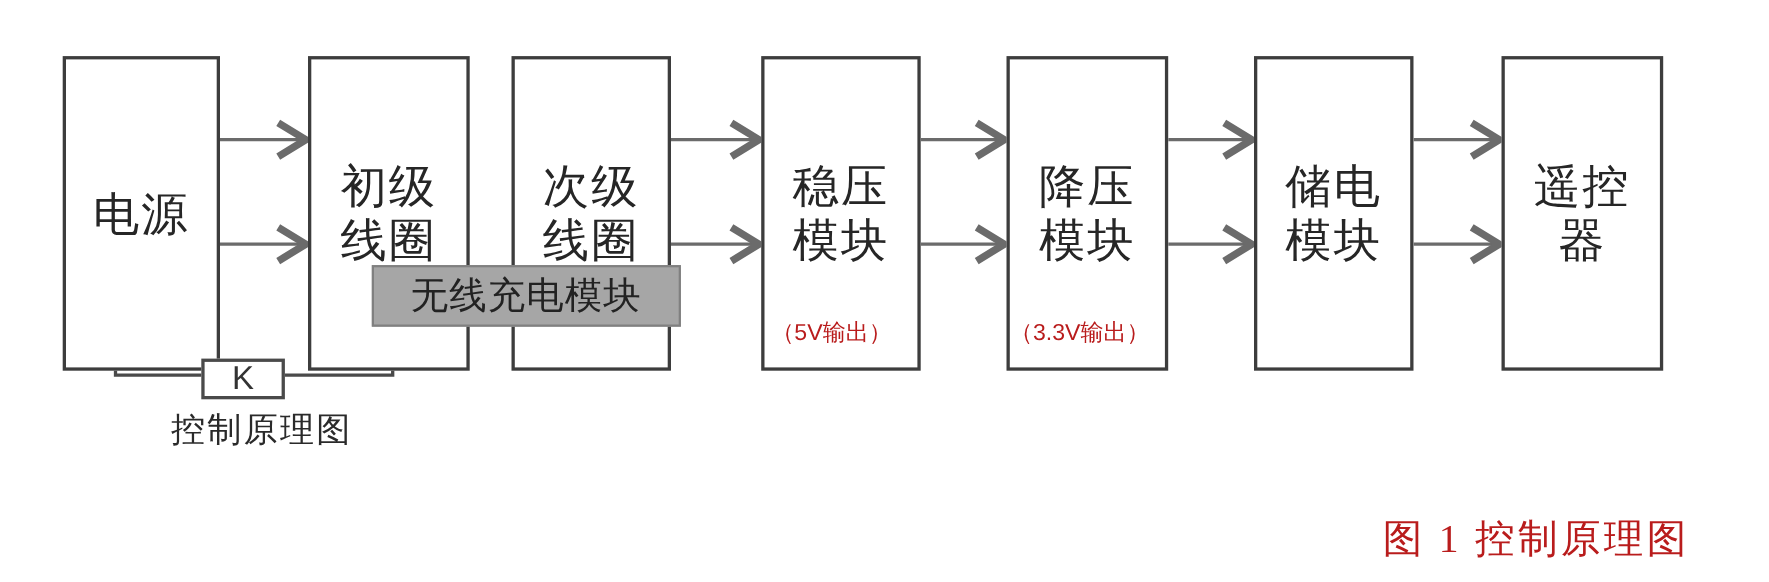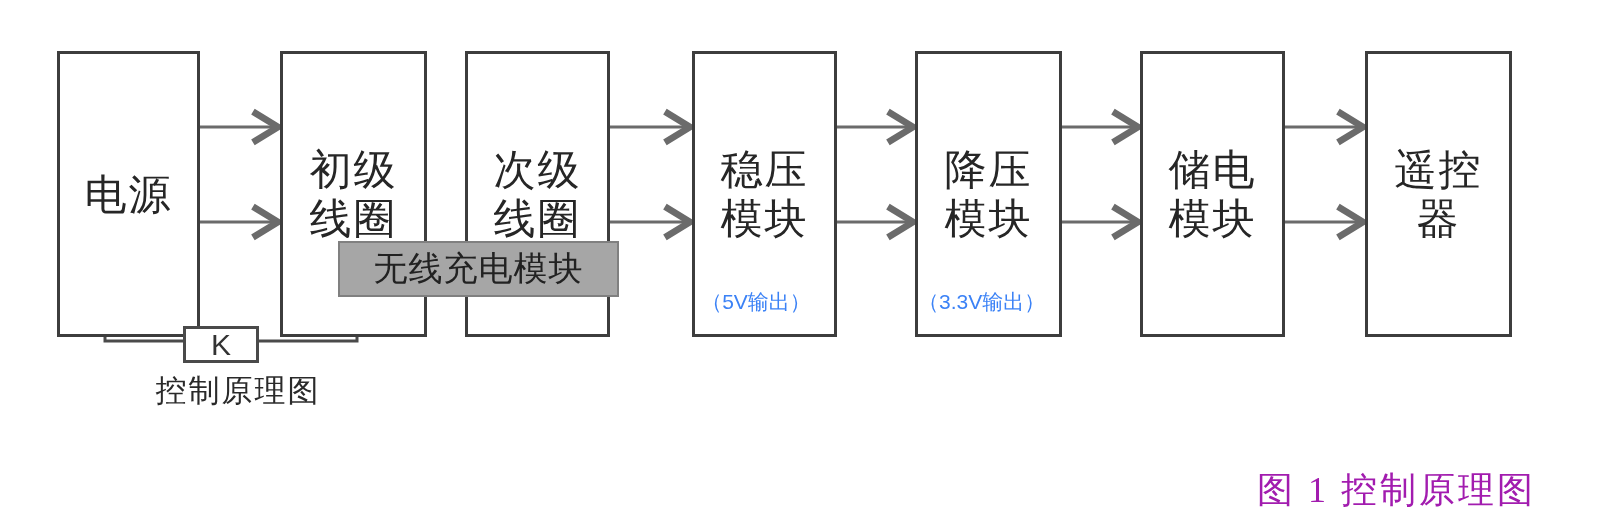--- a/index.html
+++ b/index.html
@@ -44,21 +44,21 @@
     color: #262626;
   }
   .box-sub {
     position: absolute;
     left: 0;
     right: 17px;
     bottom: 18px;
     text-align: center;
     font-size: 21px;
     font-weight: 500;
-    color: #3b82f6;
+    color: #b91c1c;
     letter-spacing: 0px;
     white-space: nowrap;
   }
   .overlay-gray {
     position: absolute;
     left: 302px;
     top: 241px;
     width: 281px;
     height: 56px;
     background: #a6a6a6;
@@ -102,21 +102,21 @@
     color: #2a2a2a;
     letter-spacing: 2px;
     z-index: 2;
   }
   .caption {
     position: absolute;
     right: 72px;
     top: 466px;
     font-family: "Liberation Serif", "DejaVu Serif", serif;
     font-size: 36px;
-    color: #a21caf;
+    color: #b91c1c;
     letter-spacing: 3px;
     z-index: 2;
     white-space: nowrap;
   }
 </style>
 </head>
 <body>
 
 <div class="stage">
 

